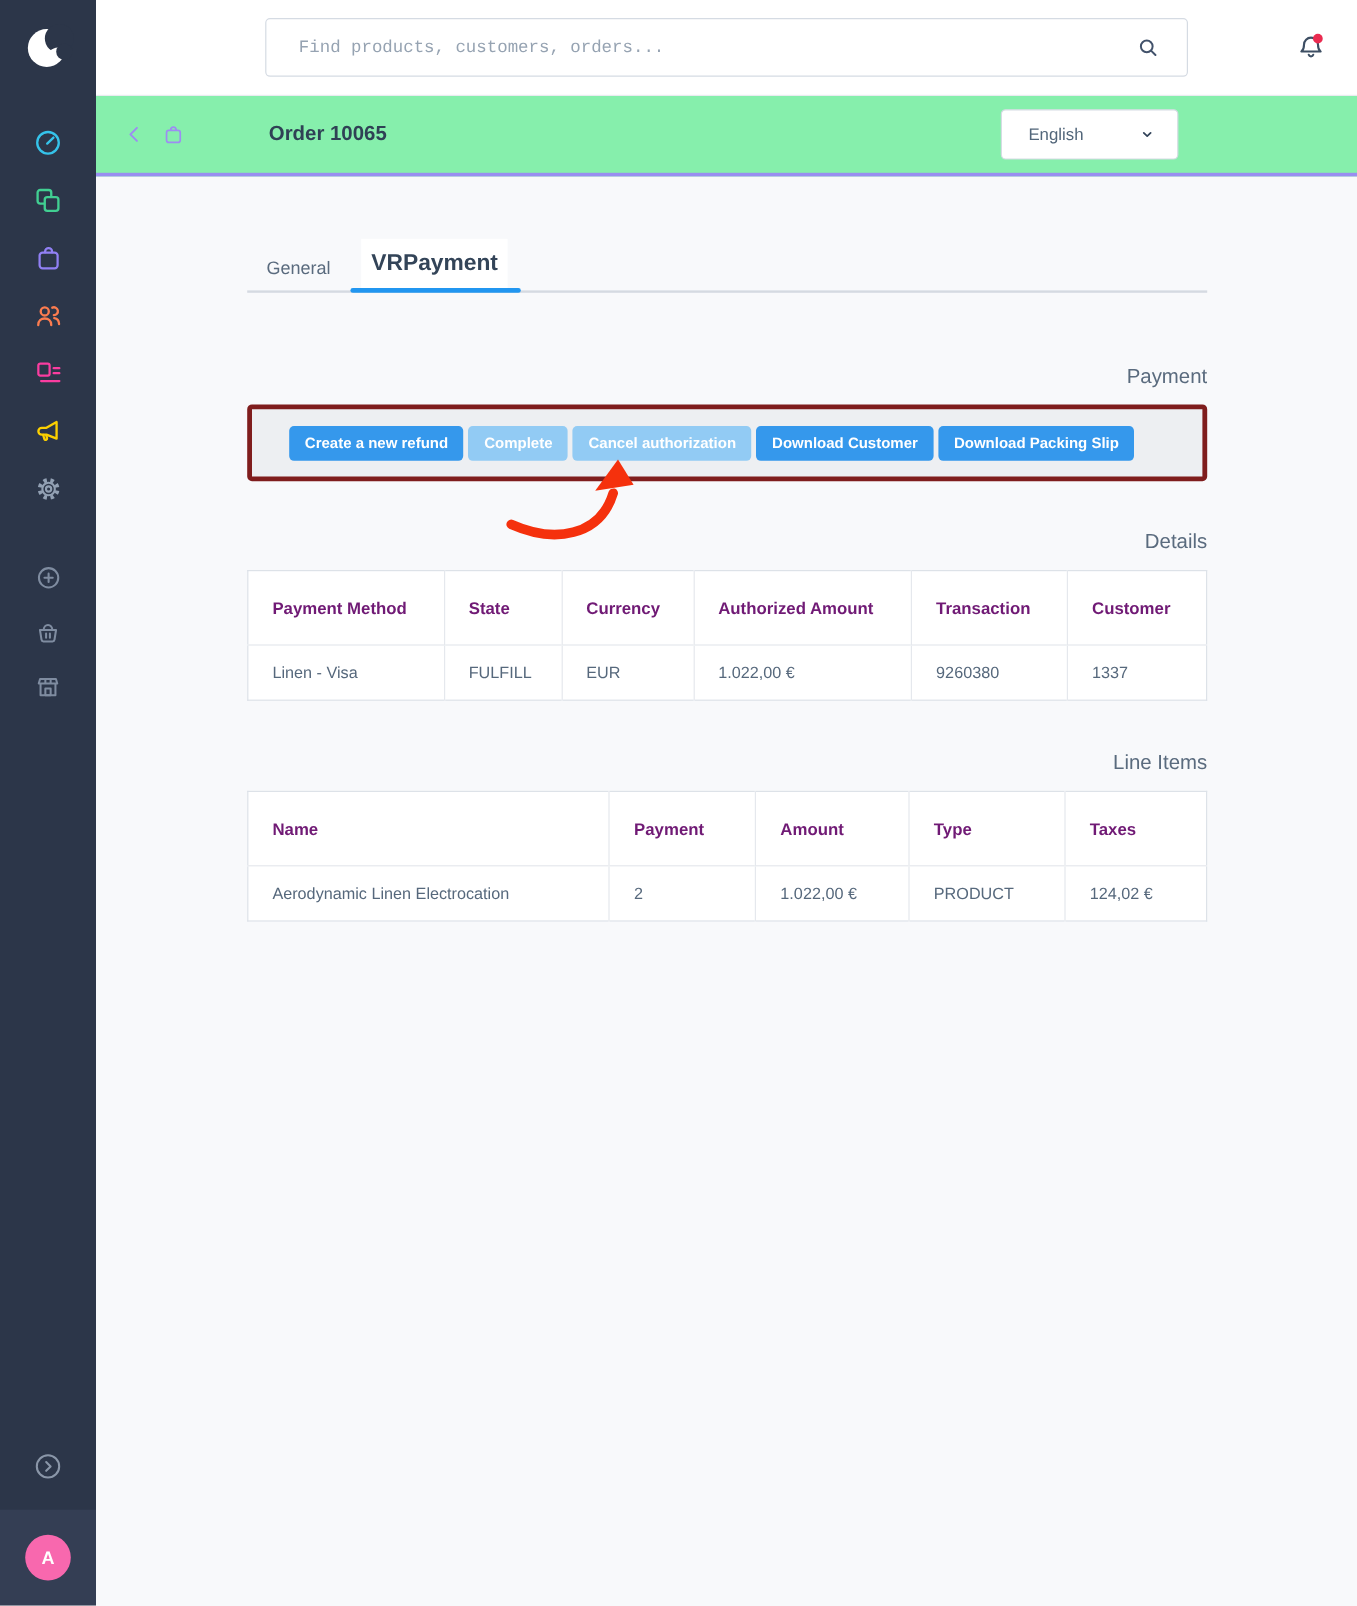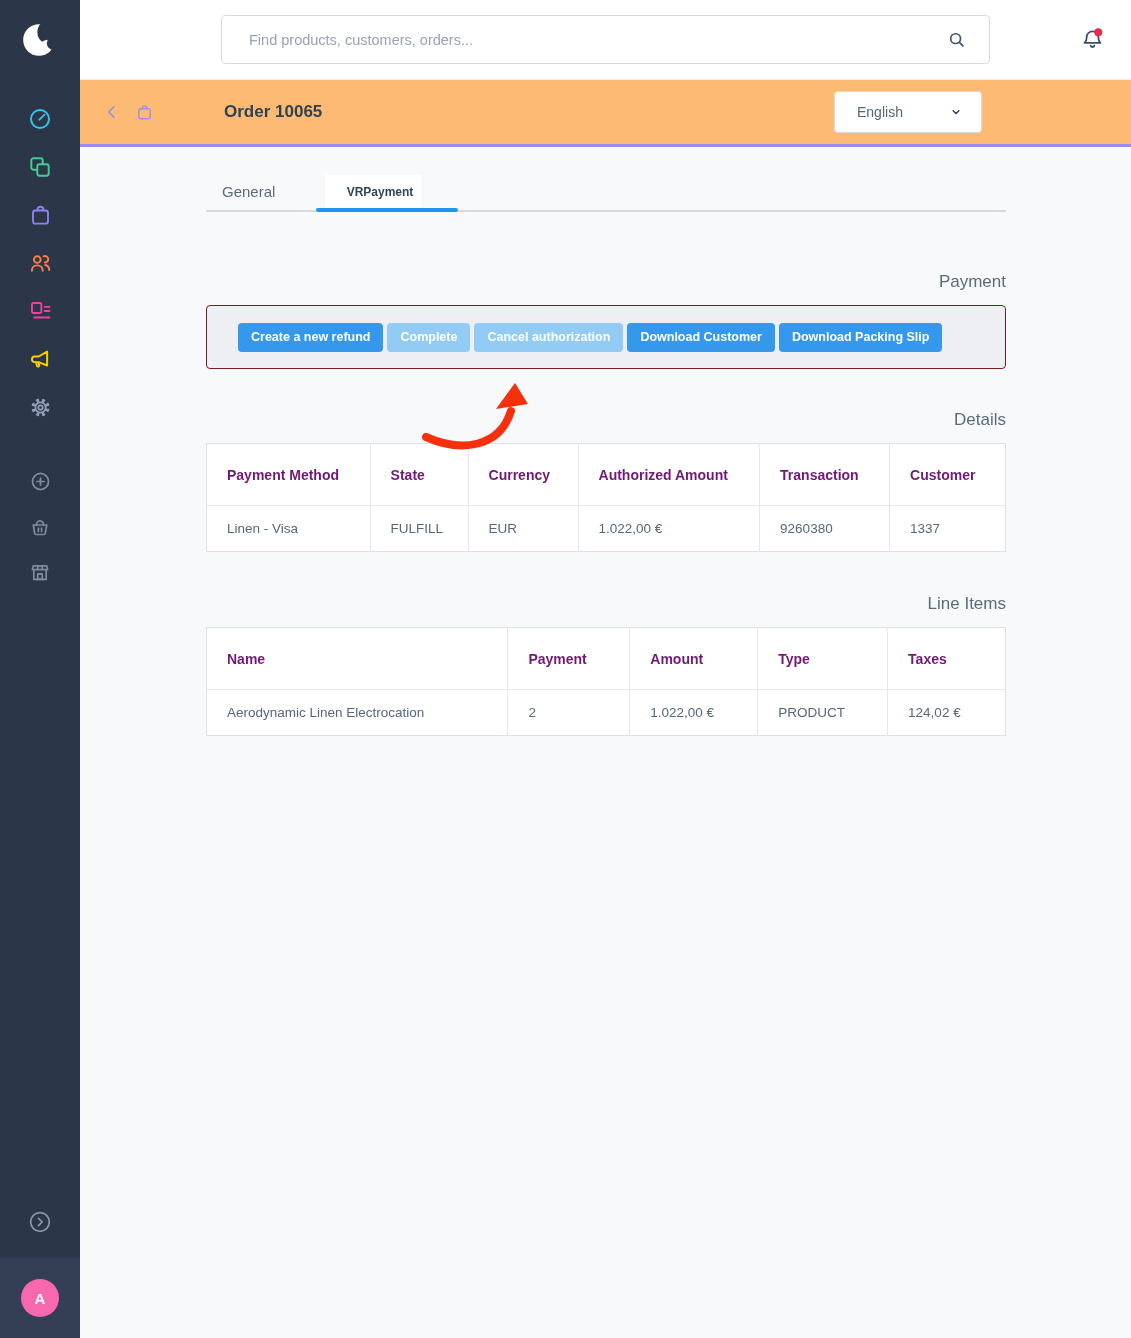--- a/index.html
+++ b/index.html
@@ -35,51 +35,51 @@
   .user-area { width:80px; height:80px; background:#343e54; display:flex; align-items:center; justify-content:center; }
   .avatar { width:38px; height:38px; border-radius:50%; background:#f868ae; color:#fff;
     display:flex; align-items:center; justify-content:center; font-size:15px; font-weight:700; cursor:pointer; }
 
   
   .main { flex:1; display:flex; flex-direction:column; }
   .topbar { height:80px; background:#fff; border-bottom:1px solid #e9ecf0; display:flex; align-items:center; }
   .search-box { margin-left:141px; width:769px; height:49px; border:1px solid #d5dbe3; border-radius:4px;
     background:#fff; display:flex; align-items:center; }
   .search-box input { flex:1; border:none; outline:none; padding-left:27px; font-size:14.5px;
-    font-family:Liberation Sans, sans-serif; color:#3a4a5e; background:transparent; }
+    font-family:Liberation Mono, monospace; color:#3a4a5e; background:transparent; }
   .search-box input::placeholder { color:#96a3b2; }
   .search-icon-wrap { margin-right:22px; display:flex; cursor:pointer; }
   .bell-btn { margin-left:auto; margin-right:26px; background:none; border:none; cursor:pointer; position:relative; display:flex; }
 
-  .smartbar { height:67px; background:#fdba74; border-bottom:3px solid #998ef0; display:flex; align-items:center; }
+  .smartbar { height:67px; background:#86efac; border-bottom:3px solid #998ef0; display:flex; align-items:center; }
   .back-btn { margin-left:22px; background:none; border:none; cursor:pointer; display:flex; color:#9d8df2; }
   .module-icon { margin-left:13px; display:flex; color:#9d8df2; }
   .page-title { margin-left:70px; font-size:17px; font-weight:700; color:#2f4155; }
   .lang-select { margin-left:auto; margin-right:149px; width:148px; height:42px; border:1px solid #d5dbe3;
     border-radius:4px; background:#fff; display:flex; align-items:center; cursor:pointer;justify-content:center; }
   .lang-select span { margin-left:22px; font-size:14px; color:#52667a; flex:1; }
   .lang-select svg { margin-right:16px; }
 
   .content { flex:1; position:relative; padding:0 125px 0 126px; }
 
   
-  .tabs { margin-top:28px; height:37px; border-bottom:2px solid #d5dae1; display:flex; align-items:flex-end; position:relative;gap:24px; }
+  .tabs { margin-top:60px; height:37px; border-bottom:2px solid #d5dae1; display:flex; align-items:flex-end; position:relative; }
   .tab-general { margin-left:16px; padding-bottom:10px; font-size:15px; color:#5a6b7e; cursor:pointer; }
   .tab-active-wrap { margin-left:26px; position:relative; cursor:pointer; }
-  .tab-active-label { display:block; background:#fff; padding:10px 8px 11px; font-size:12px; font-weight:700;
-    color:#334458; min-width:96px; text-align:right; }
+  .tab-active-label { display:block; background:#fff; padding:10px 8px 11px; font-size:19px; font-weight:700;
+    color:#334458; min-width:96px; text-align:center; }
   .tab-active-wrap::after { content:""; position:absolute; left:-9px; bottom:-2px; width:142px; height:4px;
     background:#2196f0; border-radius:2px; z-index:2; }
 
   h2.section-heading { font-size:17px; font-weight:400; color:#5a6b7e; line-height:20px;text-align:right; }
   .h-payment { margin-top:60px; }
   .h-details { margin-top:41px; }
   .h-items { margin-top:42px; }
 
-  .btn-panel { margin-top:13px; height:64px; background:#edeff2; border:1px solid #7f1d1d; border-radius:4px;
+  .btn-panel { margin-top:13px; height:64px; background:#edeff2; border:4px solid #7f1d1d; border-radius:4px;
     display:flex; align-items:center; padding-left:31px; gap:4px; }
   .pbtn { height:29px; padding:0 13px; border:none; border-radius:4px; color:#fff; font-size:12.5px;
     font-weight:700; font-family:inherit; cursor:pointer; }
   .pbtn.primary { background:#3598ec; }
   .pbtn.disabled { background:#92cbf4; cursor:default; }
 
   .annotation-arrow { position:absolute; left:340px; top:234px; pointer-events:none; }
 
   table.data-table { margin-top:13px; width:800px; border-collapse:collapse; background:#fff; border:1px solid #dde2e8; }
   table.data-table th, table.data-table td { border-right:1px solid #e5e8ed; padding:0 20px; text-align:left; vertical-align:middle; }

